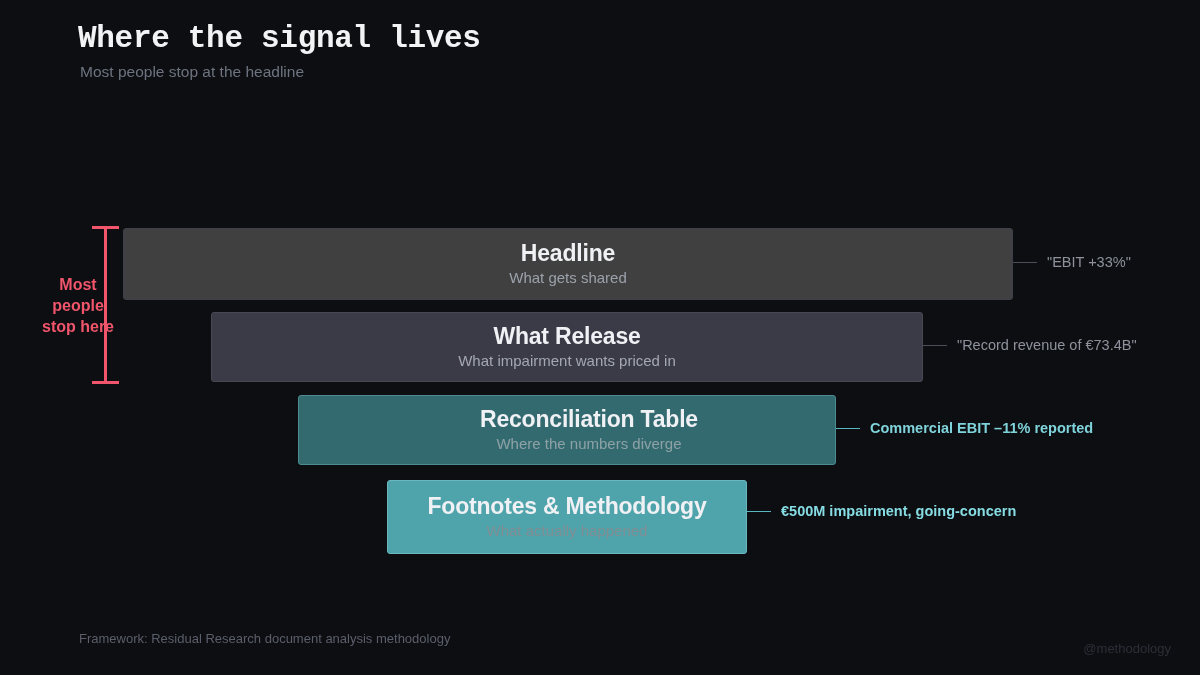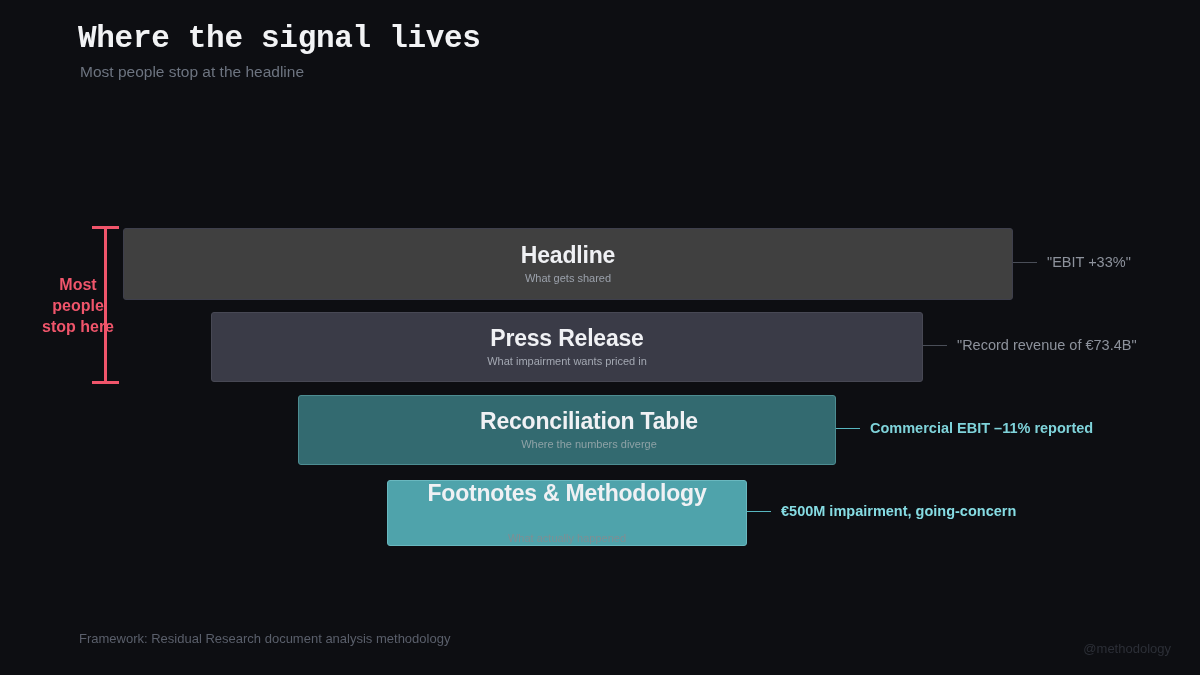--- a/index.html
+++ b/index.html
@@ -61,21 +61,21 @@
     justify-content: center;
   }
   .stage-label {
     font-size: 23px;
     font-weight: bold;
     color: #f0f1f4;
     line-height: 1.1;
     letter-spacing: -0.2px;
   }
   .stage-sub {
-    font-size: 11px;
+    font-size: 15px;
     line-height: 1.2;
     margin-top: 3px;
   }
 
   
   .s0 .stage-bar { background: #404040; border: 1px solid #3e3f4c; }
   .s0 .stage-sub { color: #9ba1ab; }
   .s1 .stage-bar { background: #3a3b47; border: 1px solid #474854; }
   .s1 .stage-sub { color: #a3a8b2; }
   .s2 .stage-bar { background: #336a70; border: 1px solid #4d8d92; }
@@ -187,42 +187,42 @@
       <div class="stage-sub">What gets shared</div>
     </div>
     <div class="annot muted" style="left:1013px;top:27px;">
       <span class="annot-line"></span>
       <span class="annot-text">"EBIT +33%"</span>
     </div>
   </div>
 
   <div class="stage-row s1" style="top:312px;height:70px;">
     <div class="stage-bar" style="left:211px;width:712px;height:70px;">
-      <div class="stage-label">Press Release</div>
+      <div class="stage-label">What Release</div>
       <div class="stage-sub">What impairment wants priced in</div>
     </div>
     <div class="annot muted" style="left:923px;top:26px;">
       <span class="annot-line"></span>
       <span class="annot-text">"Record revenue of €73.4B"</span>
     </div>
   </div>
 
   <div class="stage-row s2" style="top:395px;height:70px;">
     <div class="stage-bar" style="left:298px;width:538px;height:70px;padding-left:44px;">
       <div class="stage-label">Reconciliation Table</div>
       <div class="stage-sub">Where the numbers diverge</div>
     </div>
     <div class="annot teal" style="left:836px;top:26px;">
       <span class="annot-line"></span>
       <span class="annot-text">Commercial EBIT –11% reported</span>
     </div>
   </div>
 
   <div class="stage-row s3" style="top:480px;height:66px;">
-    <div class="stage-bar" style="left:387px;width:360px;height:66px;justify-content:space-between;">
+    <div class="stage-bar" style="left:387px;width:360px;height:74px;">
       <div class="stage-label">Footnotes &amp; Methodology</div>
       <div class="stage-sub">What actually happened</div>
     </div>
     <div class="annot teal bright" style="left:747px;top:24px;">
       <span class="annot-line"></span>
       <span class="annot-text">€500M impairment, going-concern</span>
     </div>
   </div>
 
 </div>

